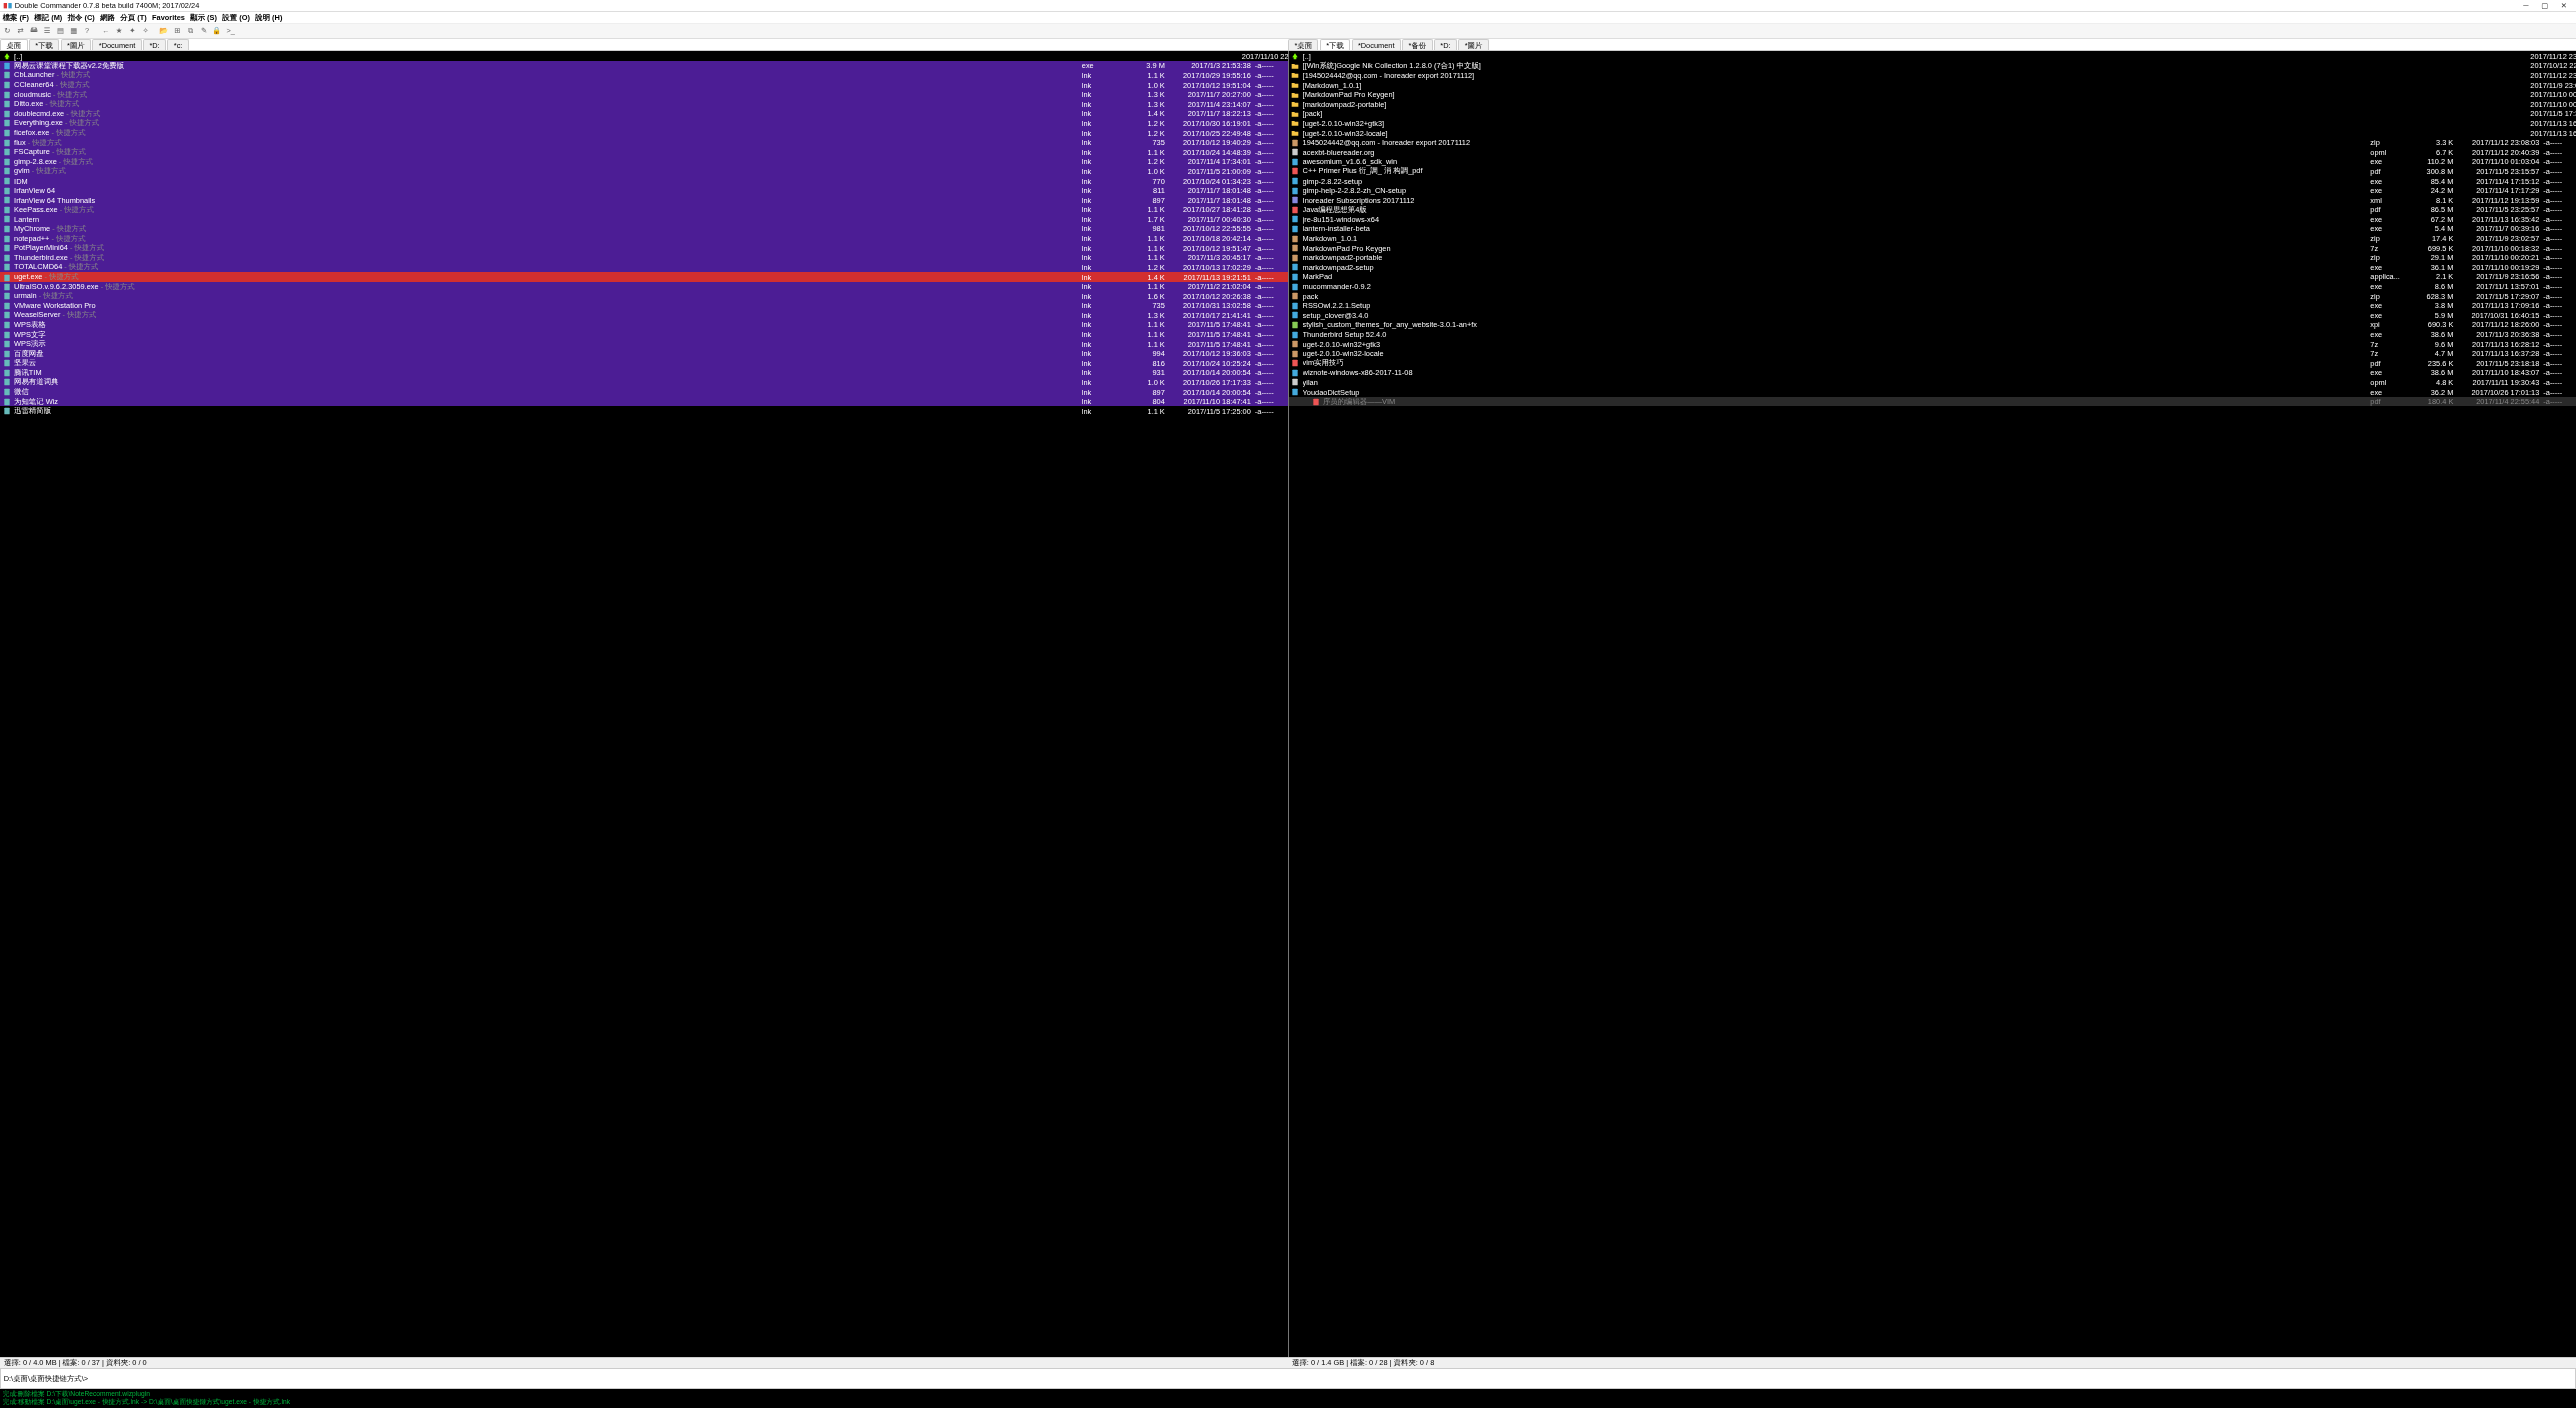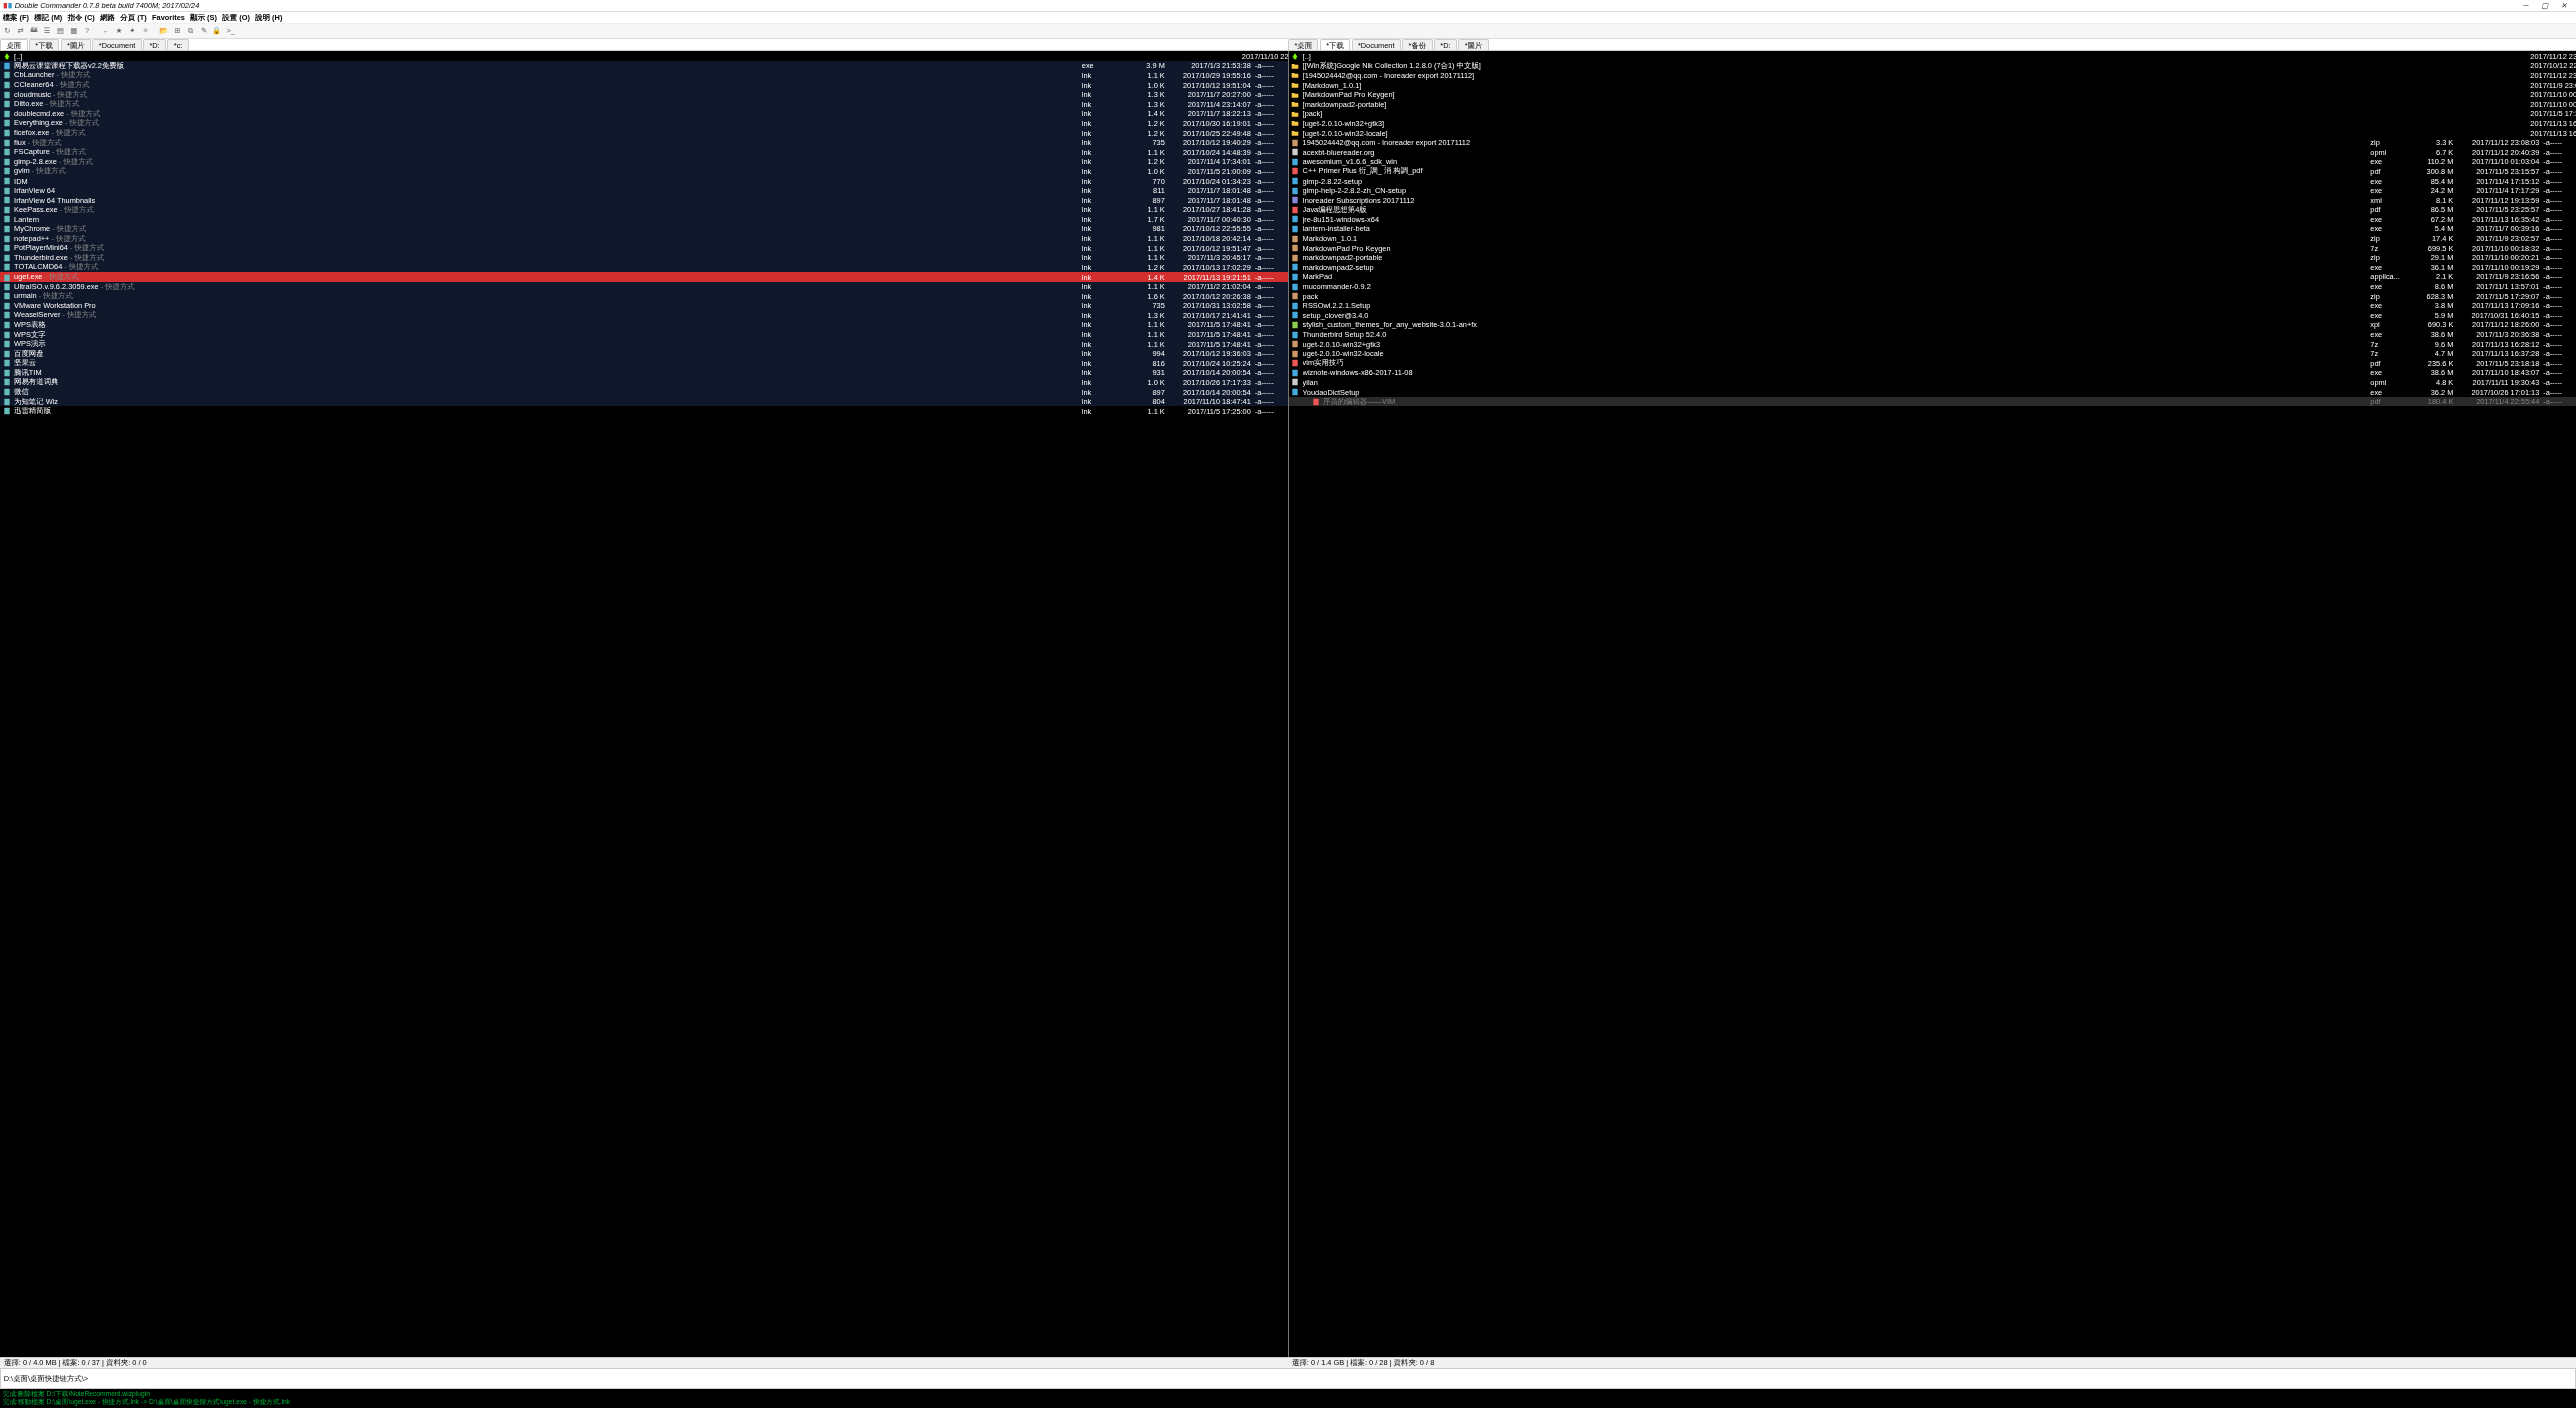--- a/index.html
+++ b/index.html
@@ -1,17 +1,17 @@
 <!DOCTYPE html>
 <html><head>
 <meta charset="utf-8">
 <style>
 * { margin:0; padding:0; box-sizing:border-box; font-family:"Microsoft YaHei","Segoe UI",Tahoma,sans-serif; font-size:7.4px; }
 body { background:#fff; display:flex; flex-direction:column; height:100vh; overflow:hidden; }
-.titlebar { background:#fff; height:12px; display:flex; align-items:center; padding:0 2.7px; border-bottom:0.7px solid #ddd;font-style:italic; }
+.titlebar { background:#fff; height:12px; display:flex; align-items:center; padding:0 2.7px; border-bottom:0.7px solid #ddd; }
 .titlebar .tb-icon { width:9.4px; height:9.4px; margin-right:2.7px; display:inline-flex; align-items:center; justify-content:center; }
 .titlebar .title { flex:1; color:#000; font-size:7.4px; }
 .titlebar .win-btns { display:flex; }
 .titlebar .win-btn { width:19px; height:10.7px; display:flex; align-items:center; justify-content:center; color:#333; }
 .menubar { background:#fff; height:12px; display:flex; align-items:center; gap:5.4px; padding:0 2.7px; border-bottom:0.7px solid #eee; }
 .menubar span { color:#000; cursor:default;font-weight:bold; }
 .toolbar { background:#f6f6f6; height:14.8px; display:flex; align-items:center; gap:1.3px; padding:0 1.3px; border-bottom:0.7px solid #ddd; }
 .tool { width:12px; height:12px; display:flex; align-items:center; justify-content:center; }
 .tabstrip { background:#fff; height:12.7px; display:flex; align-items:stretch; border-bottom:0.7px solid #ccc; }
 .tab { padding:1.3px 5.4px 0 5.4px; border:0.7px solid #ccc; border-bottom:none; border-radius:2px 2px 0 0; margin-right:1.3px; background:#f0f0f0; color:#000; display:flex; align-items:center; }
@@ -20,21 +20,21 @@
 .panel { flex:1; display:flex; flex-direction:column; min-width:0; border-right:0.7px solid #777; }
 .panel:last-child { border-right:none; }
 .filegrid { flex:1; overflow:auto; background:#000; color:#fff; }
 .row { display:flex; align-items:center; height:9.6px; padding:0 2.7px; white-space:nowrap; }
 .row .icon { width:9.4px; height:8px; margin-right:2px; flex-shrink:0; }
 .row .name { flex:1; overflow:hidden; text-overflow:ellipsis; }
 .row .ext { width:40px; text-align:left; padding-left:4px; }
 .row .size { width:47px; text-align:right; }
 .row .date { width:86px; text-align:right; padding-left:4px; }
 .row .attr { width:34px; text-align:left; padding-left:4px; }
-.row.sel { background:#0f172a; }
+.row.sel { background:#4c1d95; }
 .row.cursor { background:#d32f2f;align-items:flex-end; }
 .row.gray { color:#888; background:#2a2a2a;padding-left:23px; }
 .dualstatus { display:flex; }
 .dualstatus .half { flex:1; padding:0 4px; height:10.7px; display:flex; align-items:center; background:#f0f0f0; border-top:0.7px solid #ccc; }
 .pathbar { background:#fff; height:21px; display:flex; align-items:center; padding:0 2.7px; color:#000; border:0.7px solid #ccc; }
 .log { background:#000; height:19px; overflow:hidden; padding:0.7px 2.7px; font-family:Consolas,monospace; }
 .log .l1 { color:#00b33c; font-size:6.7px; line-height:8px; }
 .suffix { color:#888; }
 svg { display:block; }
 </style>

